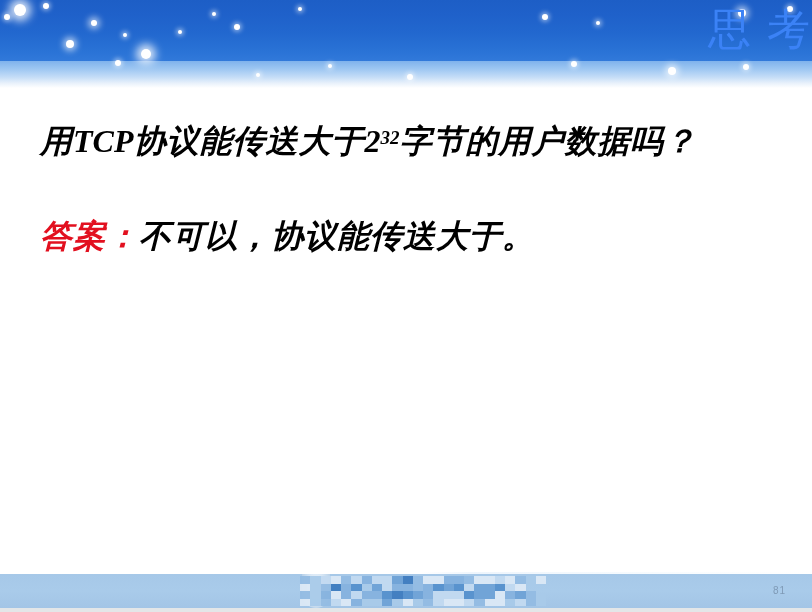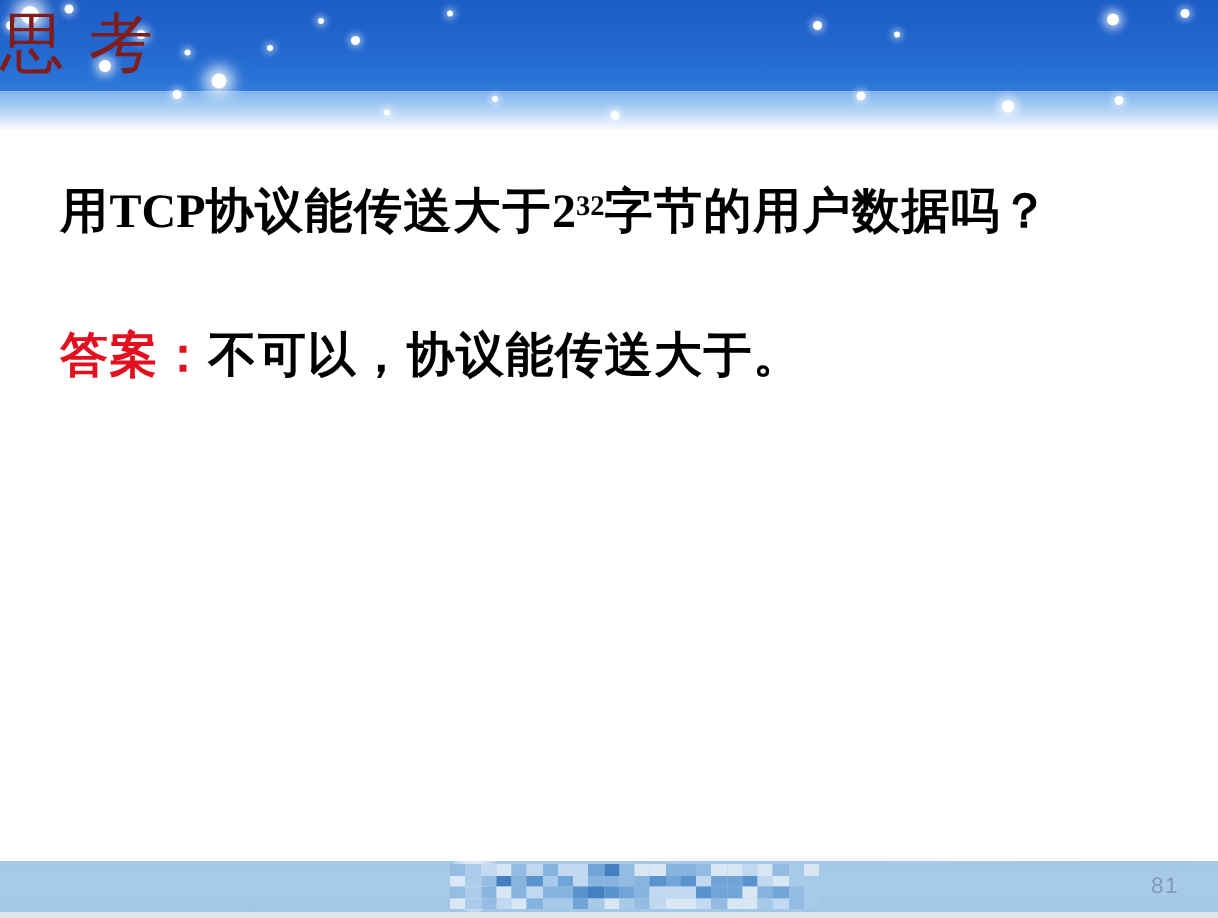--- a/index.html
+++ b/index.html
@@ -61,22 +61,22 @@
   }
   .star.big   { box-shadow: 0 0 9px 5px rgba(255,255,255,0.80); }
   .star.mid   { box-shadow: 0 0 6px 3px rgba(255,255,255,0.62); }
   .star.small { box-shadow: 0 0 4px 2px rgba(255,255,255,0.45); }
 
   .banner-title {
     position: absolute;
     left: 0;
     top: 3px;
     width: 812px;
-    text-align: left;
-    color: #7f1d1d;
+    text-align: right;
+    color: #3b82f6;
     font-family: "Liberation Sans", "DejaVu Sans", sans-serif;
     font-size: 43px;
     line-height: 52px;
     letter-spacing: 2px;
     font-weight: 400;
     white-space: pre;
   }
 
   
   .body-area {
@@ -90,20 +90,21 @@
   .line {
     position: absolute;
     left: 40px;
     white-space: nowrap;
     font-family: "Liberation Serif", "DejaVu Serif", serif;
     font-weight: bold;
     font-size: 32px;
     line-height: 40px;
     letter-spacing: 1px;
     color: #000000;
+    font-style: italic;
   }
   .line-question { top: 30px; }
   .line-answer   { top: 128px; }
 
   .sup {
     font-size: 19px;
     vertical-align: 8px;
     font-weight: bold;
     letter-spacing: 0;
   }
@@ -138,21 +139,21 @@
     top: 608px;
     width: 812px;
     height: 4px;
     background: #e3e6e8;
   }
   .page-number {
     position: absolute;
     right: 26px;
     top: 582px;
     font-family: "Liberation Sans", "DejaVu Sans", sans-serif;
-    font-size: 15px;
+    font-size: 10px;
     line-height: 18px;
     color: #7f9ab6;
     letter-spacing: 1px;
   }
 
   
   .redaction {
     position: absolute;
     left: 300px;
     top: 576px;

